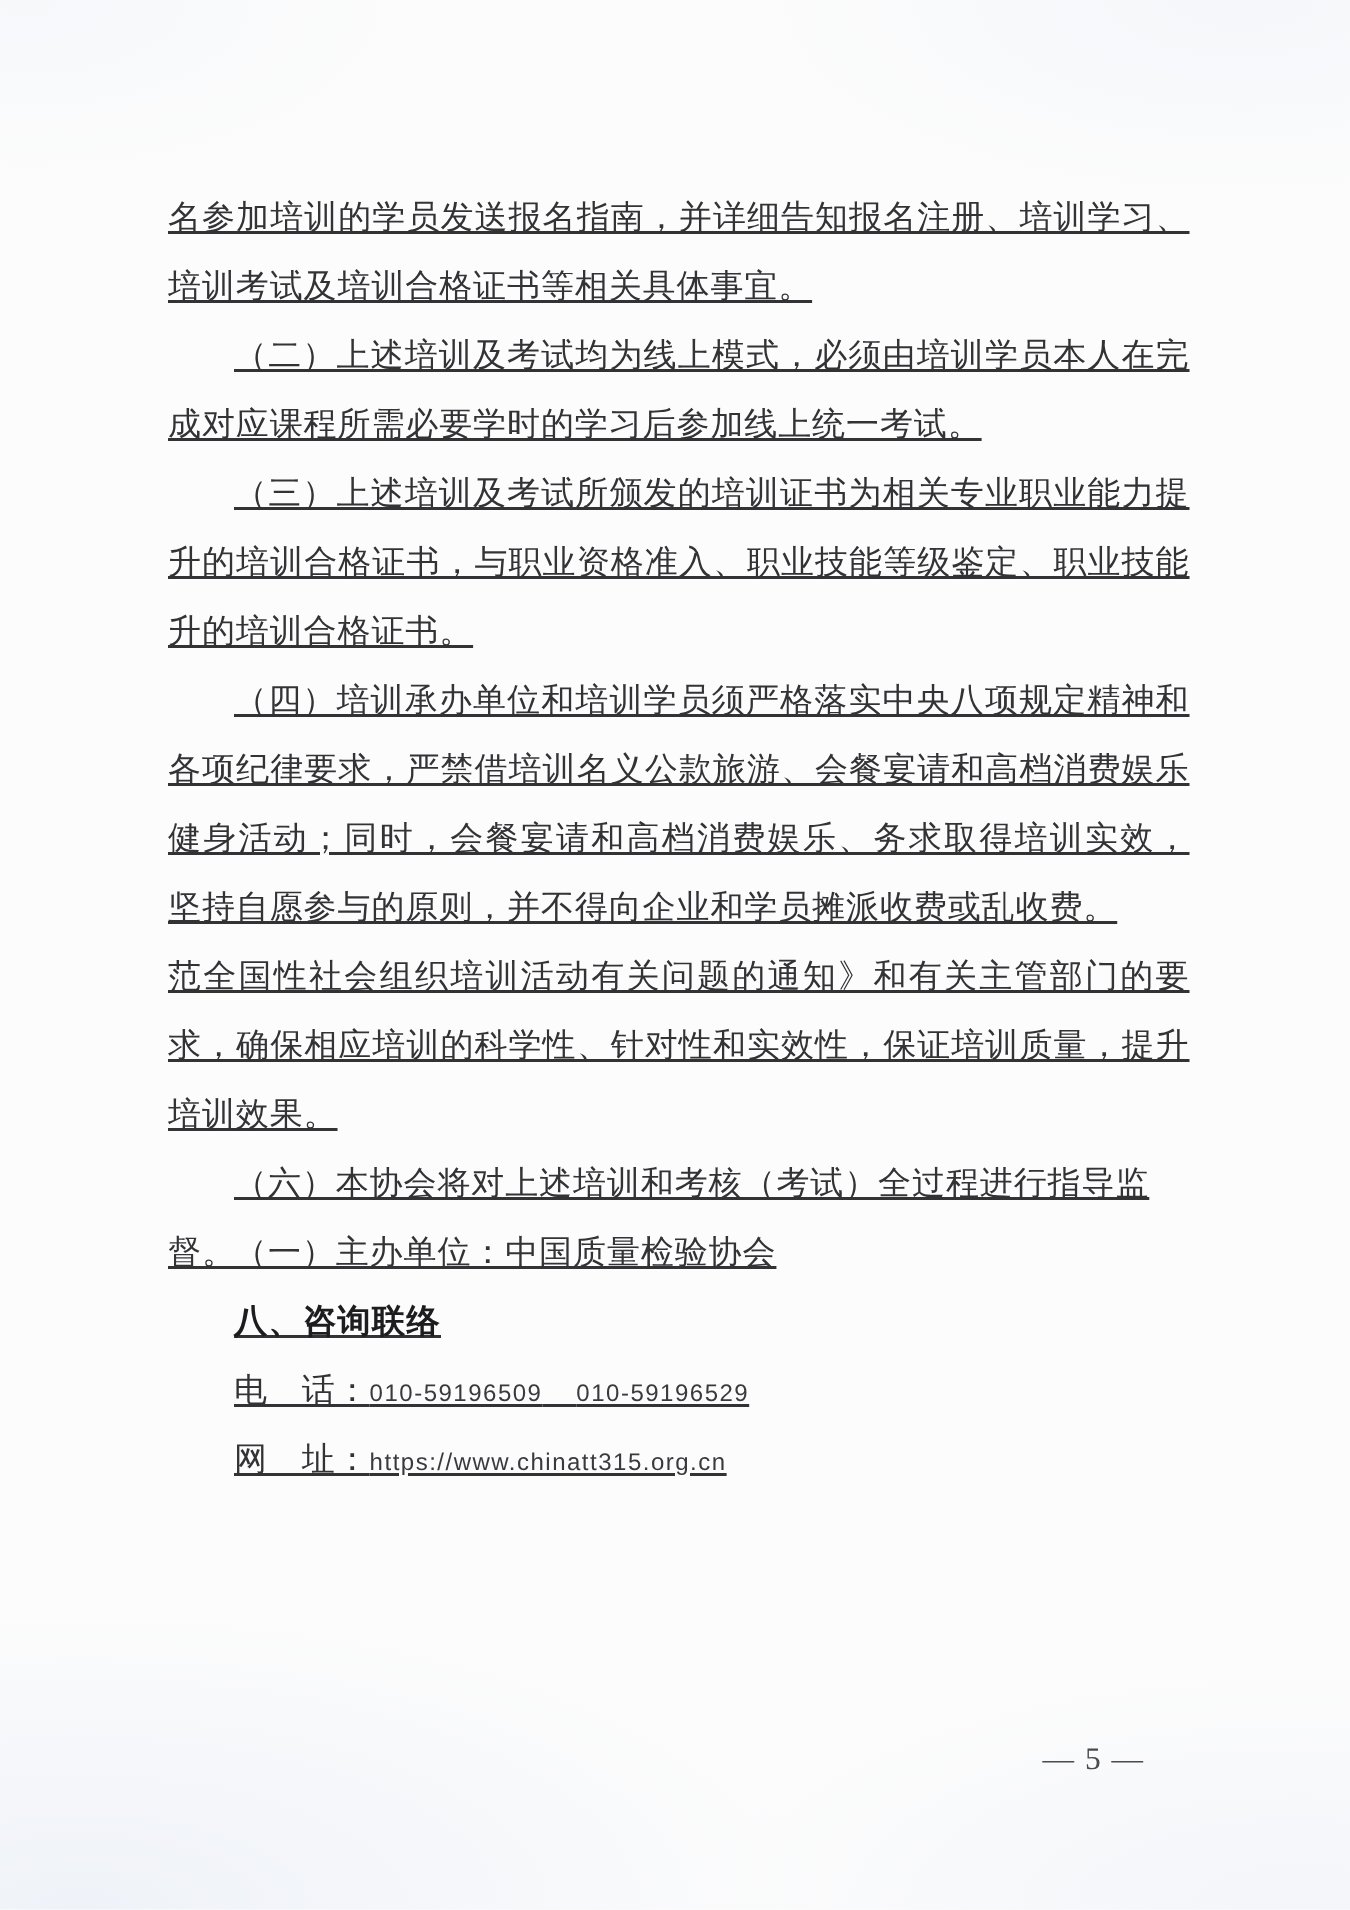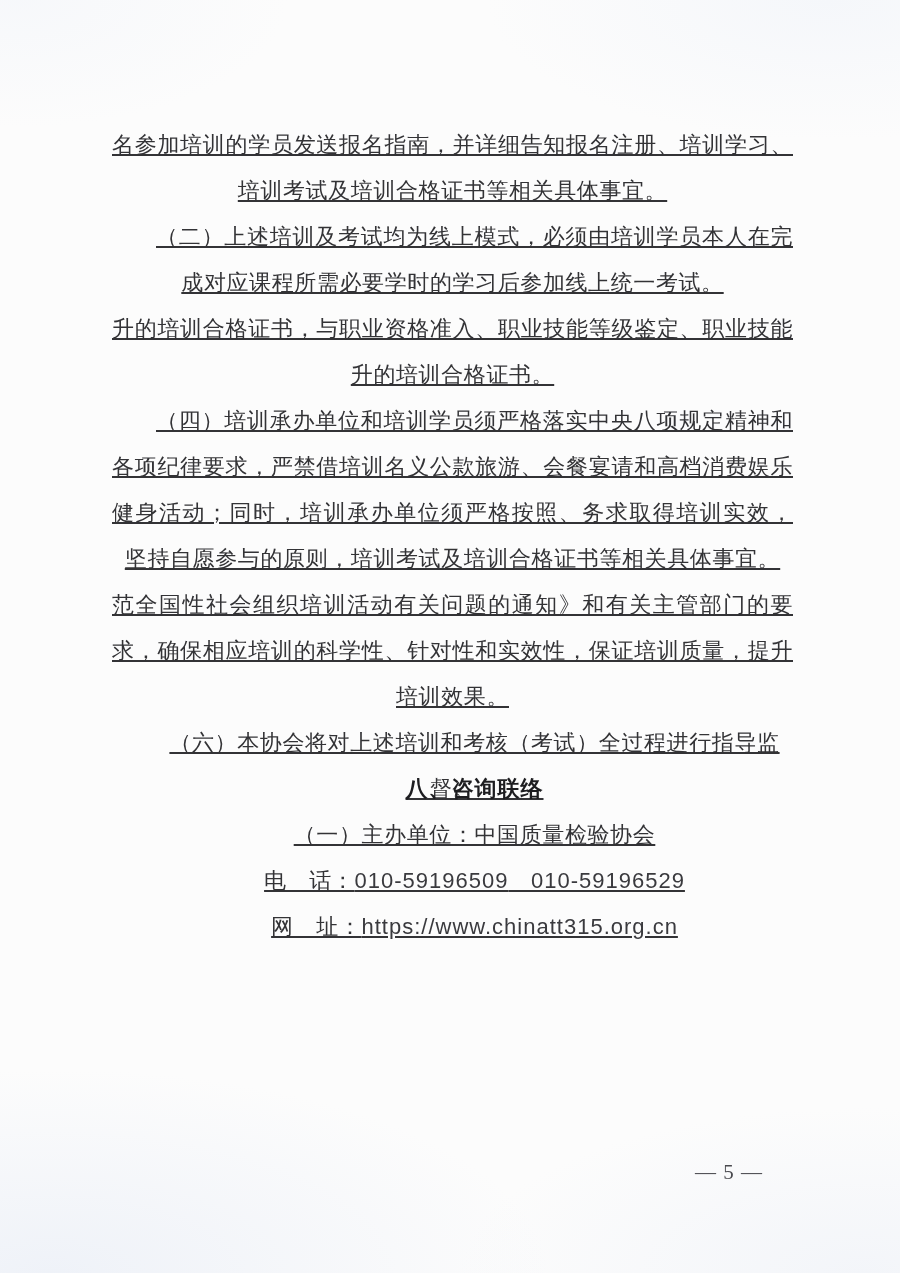--- a/index.html
+++ b/index.html
@@ -22,38 +22,38 @@
     top: 122px;
     width: 681px;
     font-size: 22px;
     letter-spacing: 0.6px;
     line-height: 46px;
     color: #333336;
     text-decoration: underline;
   }
   .line {
     height: 46px;
-    text-align: center;
+    text-align: left;
   }
   .line.full {
     text-align: justify;
     text-align-last: justify;
   }
   .line.indent {
     text-indent: 2em;
   }
   .line.heading {
     font-family: "Liberation Sans", "DejaVu Sans", sans-serif;
     font-weight: 700;
     color: #1d1d20;
     letter-spacing: 1px;
   }
   .latin {
     font-family: "Liberation Sans", "DejaVu Sans", sans-serif;
-    font-size: 22px;
+    font-size: 16px;
     letter-spacing: 1px;
     color: #3a3a3e;
   }
   .page-number {
     position: absolute;
     top: 1160px;
     right: 137px;
     font-size: 21px;
     letter-spacing: 1px;
     color: #4a4a4f;
@@ -62,29 +62,30 @@
 </style>
 </head>
 <body>
 
 <div class="page">
   <div class="doc-body">
       <div class="line full">名参加培训的学员发送报名指南，并详细告知报名注册、培训学习、</div>
       <div class="line end">培训考试及培训合格证书等相关具体事宜。</div>
       <div class="line full indent">（二）上述培训及考试均为线上模式，必须由培训学员本人在完</div>
       <div class="line end">成对应课程所需必要学时的学习后参加线上统一考试。</div>
+      <div class="line full indent">（三）上述培训及考试所颁发的培训证书为相关专业职业能力提</div>
       <div class="line full">升的培训合格证书，与职业资格准入、职业技能等级鉴定、职业技能</div>
       <div class="line end">升的培训合格证书。</div>
       <div class="line full indent">（四）培训承办单位和培训学员须严格落实中央八项规定精神和</div>
       <div class="line full">各项纪律要求，严禁借培训名义公款旅游、会餐宴请和高档消费娱乐</div>
-      <div class="line full">健身活动；同时，培训承办单位须严格按照、务求取得培训实效，</div>
-      <div class="line end">坚持自愿参与的原则，培训考试及培训合格证书等相关具体事宜。</div>
+      <div class="line full">健身活动；同时，会餐宴请和高档消费娱乐、务求取得培训实效，</div>
+      <div class="line end">坚持自愿参与的原则，并不得向企业和学员摊派收费或乱收费。</div>
       <div class="line full">范全国性社会组织培训活动有关问题的通知》和有关主管部门的要</div>
       <div class="line full">求，确保相应培训的科学性、针对性和实效性，保证培训质量，提升</div>
       <div class="line end">培训效果。</div>
       <div class="line end indent">（六）本协会将对上述培训和考核（考试）全过程进行指导监督。</div>
+      <div class="line end indent">（一）主办单位：中国质量检验协会</div>
       <div class="line heading indent">八、咨询联络</div>
-      <div class="line end indent">（一）主办单位：中国质量检验协会</div>
       <div class="line end indent">电　话：<span class="latin">010-59196509</span>　<span class="latin">010-59196529</span></div>
       <div class="line end indent">网　址：<span class="latin">https://www.chinatt315.org.cn</span></div>
     </div>
   <div class="page-number">— 5 —</div>
 </div>
 
 </body></html>

